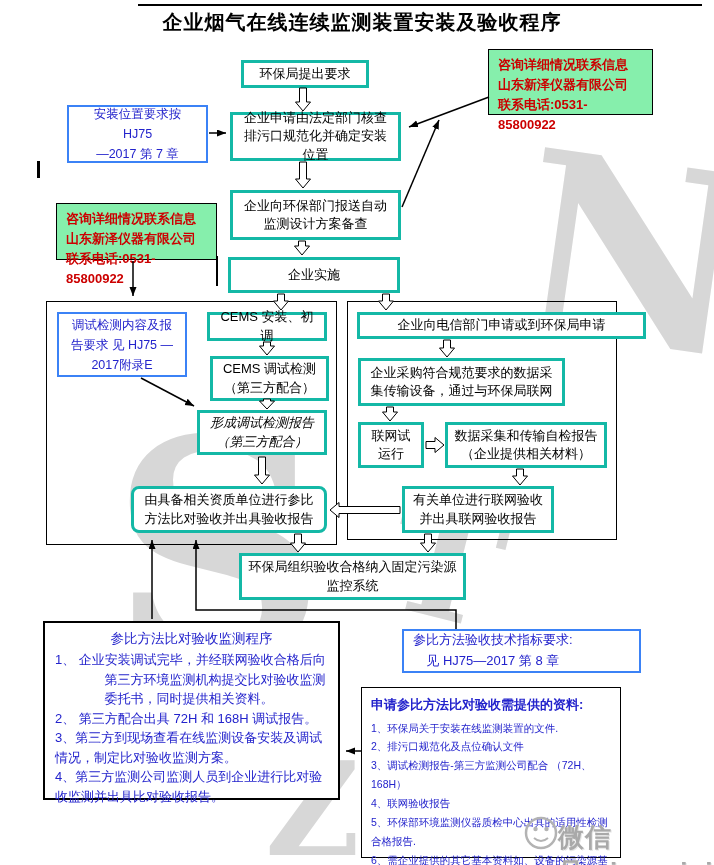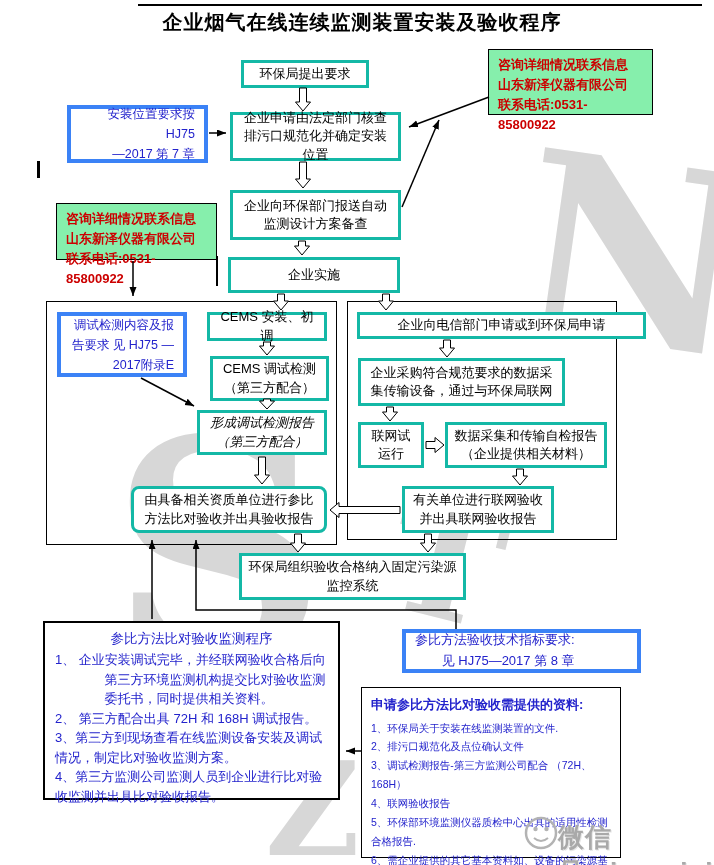--- a/index.html
+++ b/index.html
@@ -11,23 +11,23 @@
   }
   .abs{position:absolute;box-sizing:border-box;}
   .box{
     position:absolute;box-sizing:border-box;
     border:3px solid #14b8a6;background:#fff;z-index:2;
     display:flex;align-items:center;justify-content:center;
     text-align:center;font-size:13px;line-height:1.4;padding:2px 5px;
   }
   .anno{
     position:absolute;box-sizing:border-box;
-    border:4px solid #3b82f6;background:#fff;z-index:2;
+    border:2px solid #3b82f6;background:#fff;z-index:2;
     display:flex;align-items:center;justify-content:flex-start;
-    text-align:right;font-size:12.5px;line-height:1.6;
+    text-align:center;font-size:12.5px;line-height:1.6;
     color:#2323cc;padding:4px 9px;white-space:pre-line;
   }
   .contact{
     position:absolute;box-sizing:border-box;
     border:1px solid #000;background:#86efac;z-index:2;
     color:#cc0000;font-weight:bold;font-size:13px;line-height:1.55;
     text-align:left;padding:5px 9px;
   }
   .container{
     position:absolute;box-sizing:border-box;

